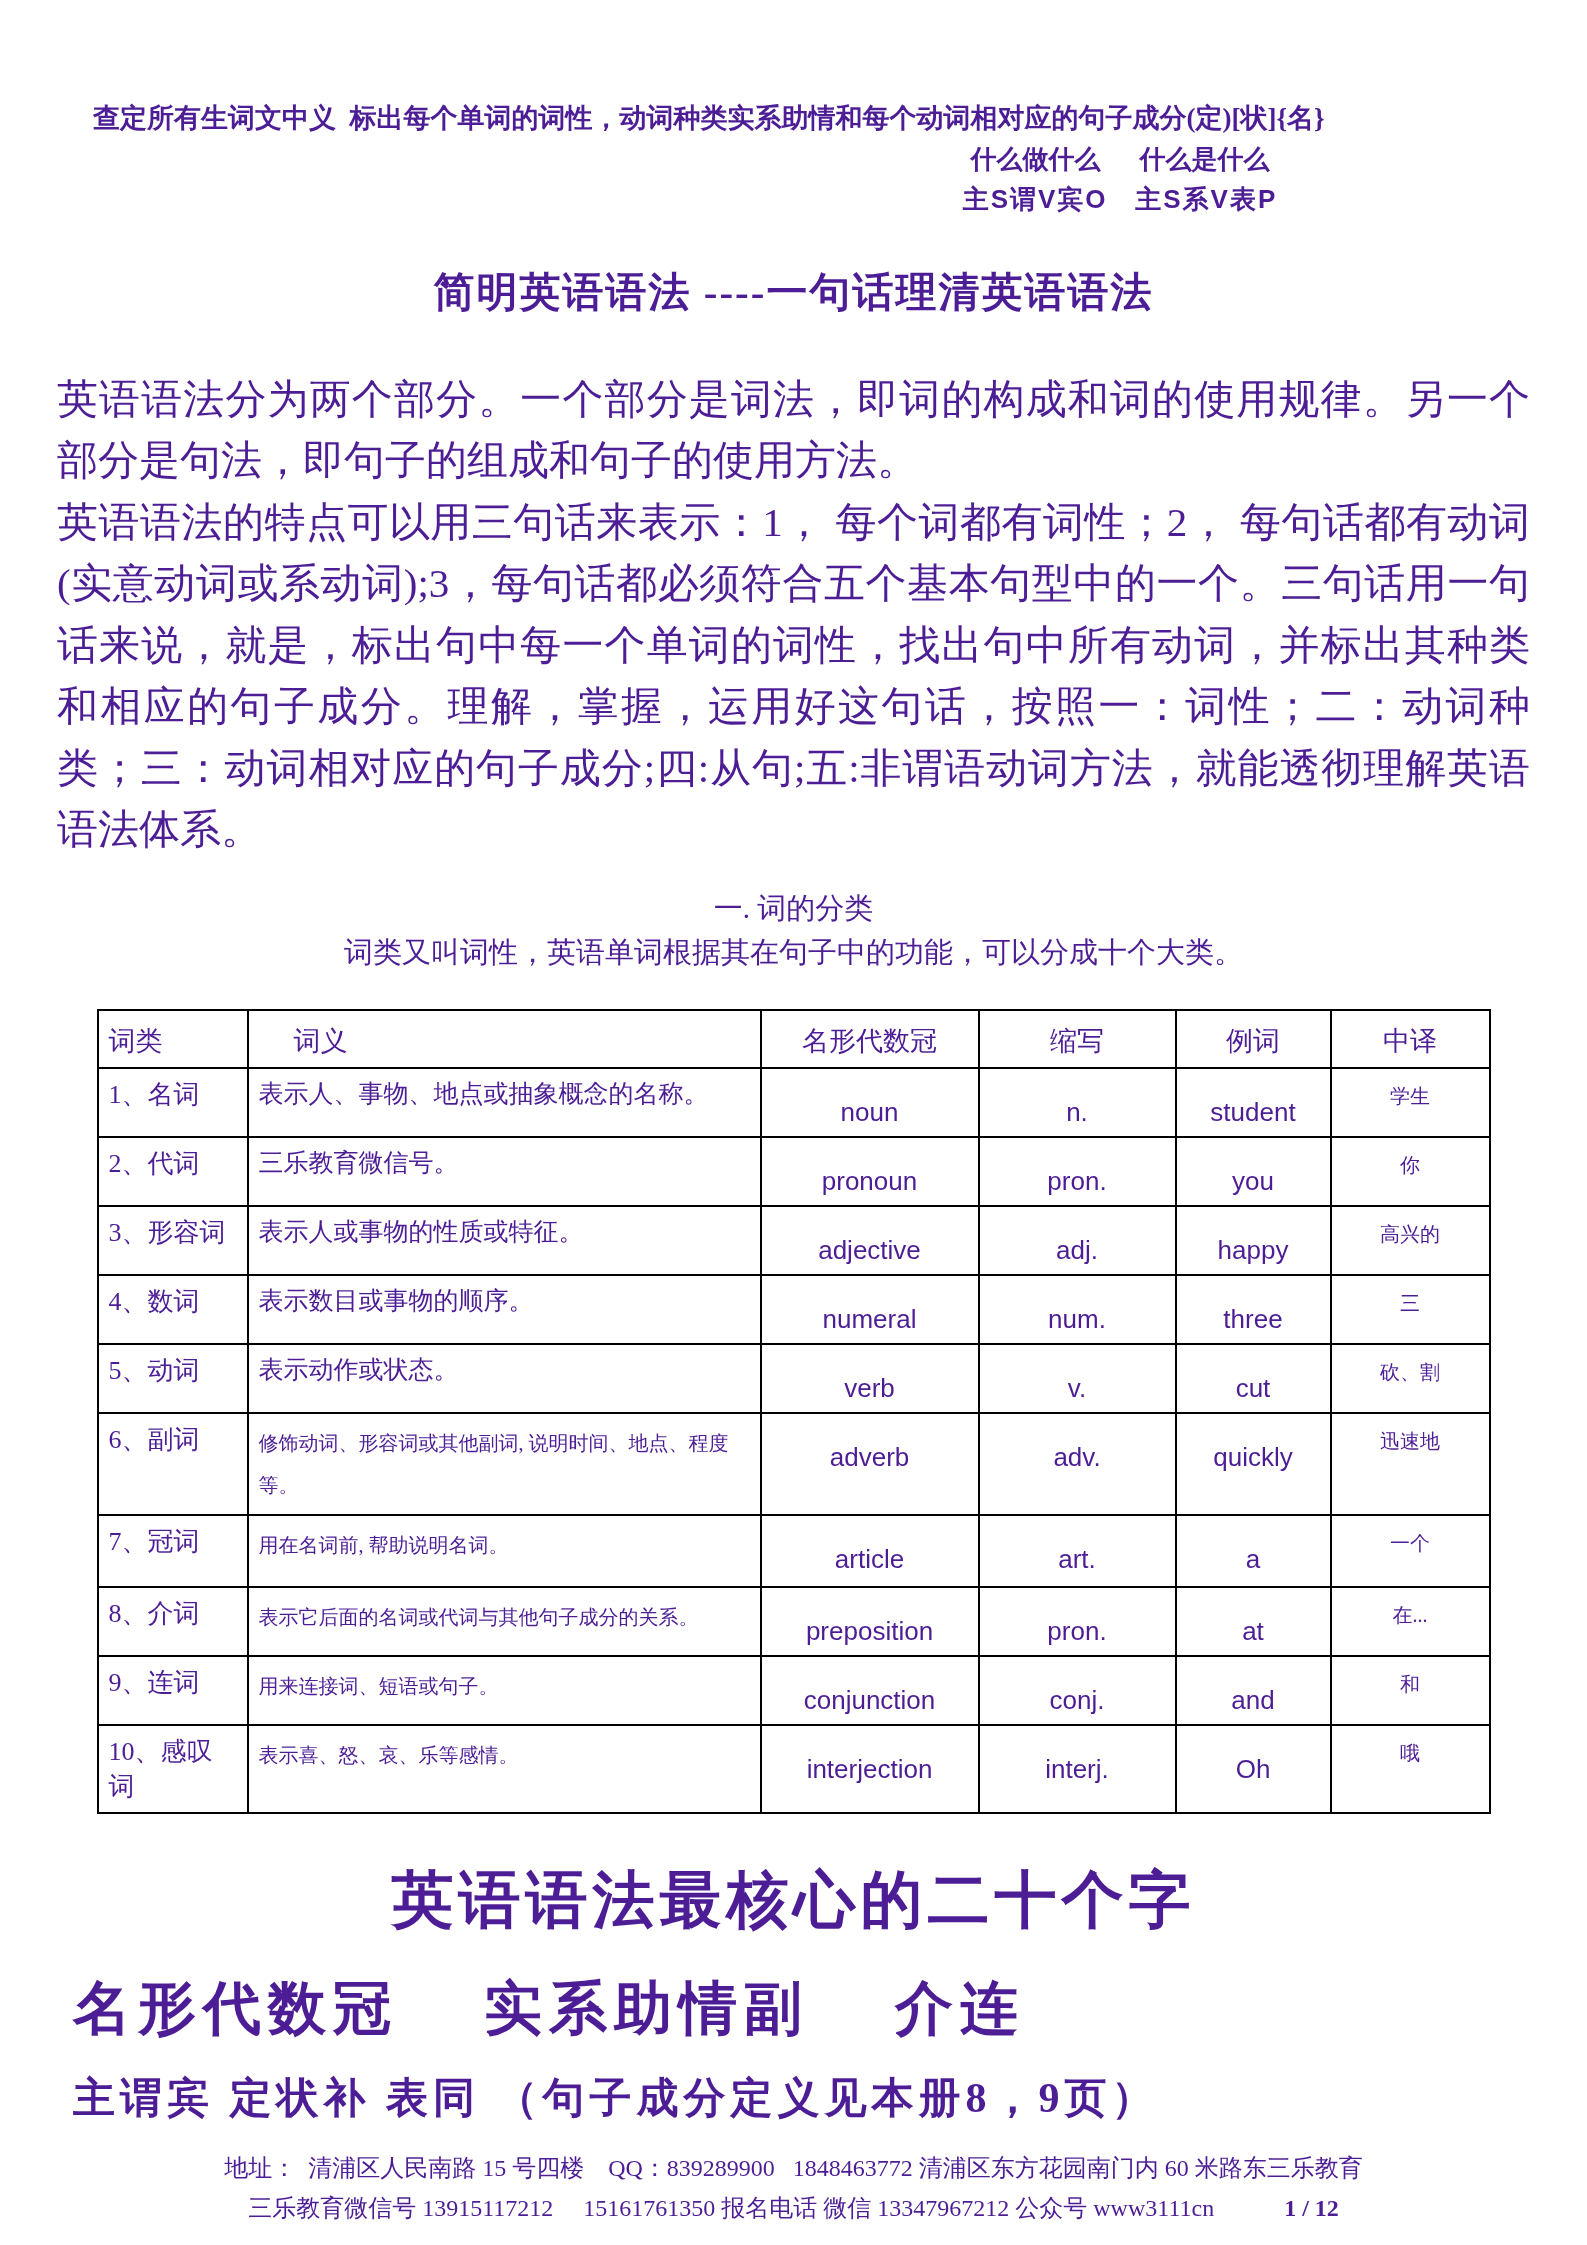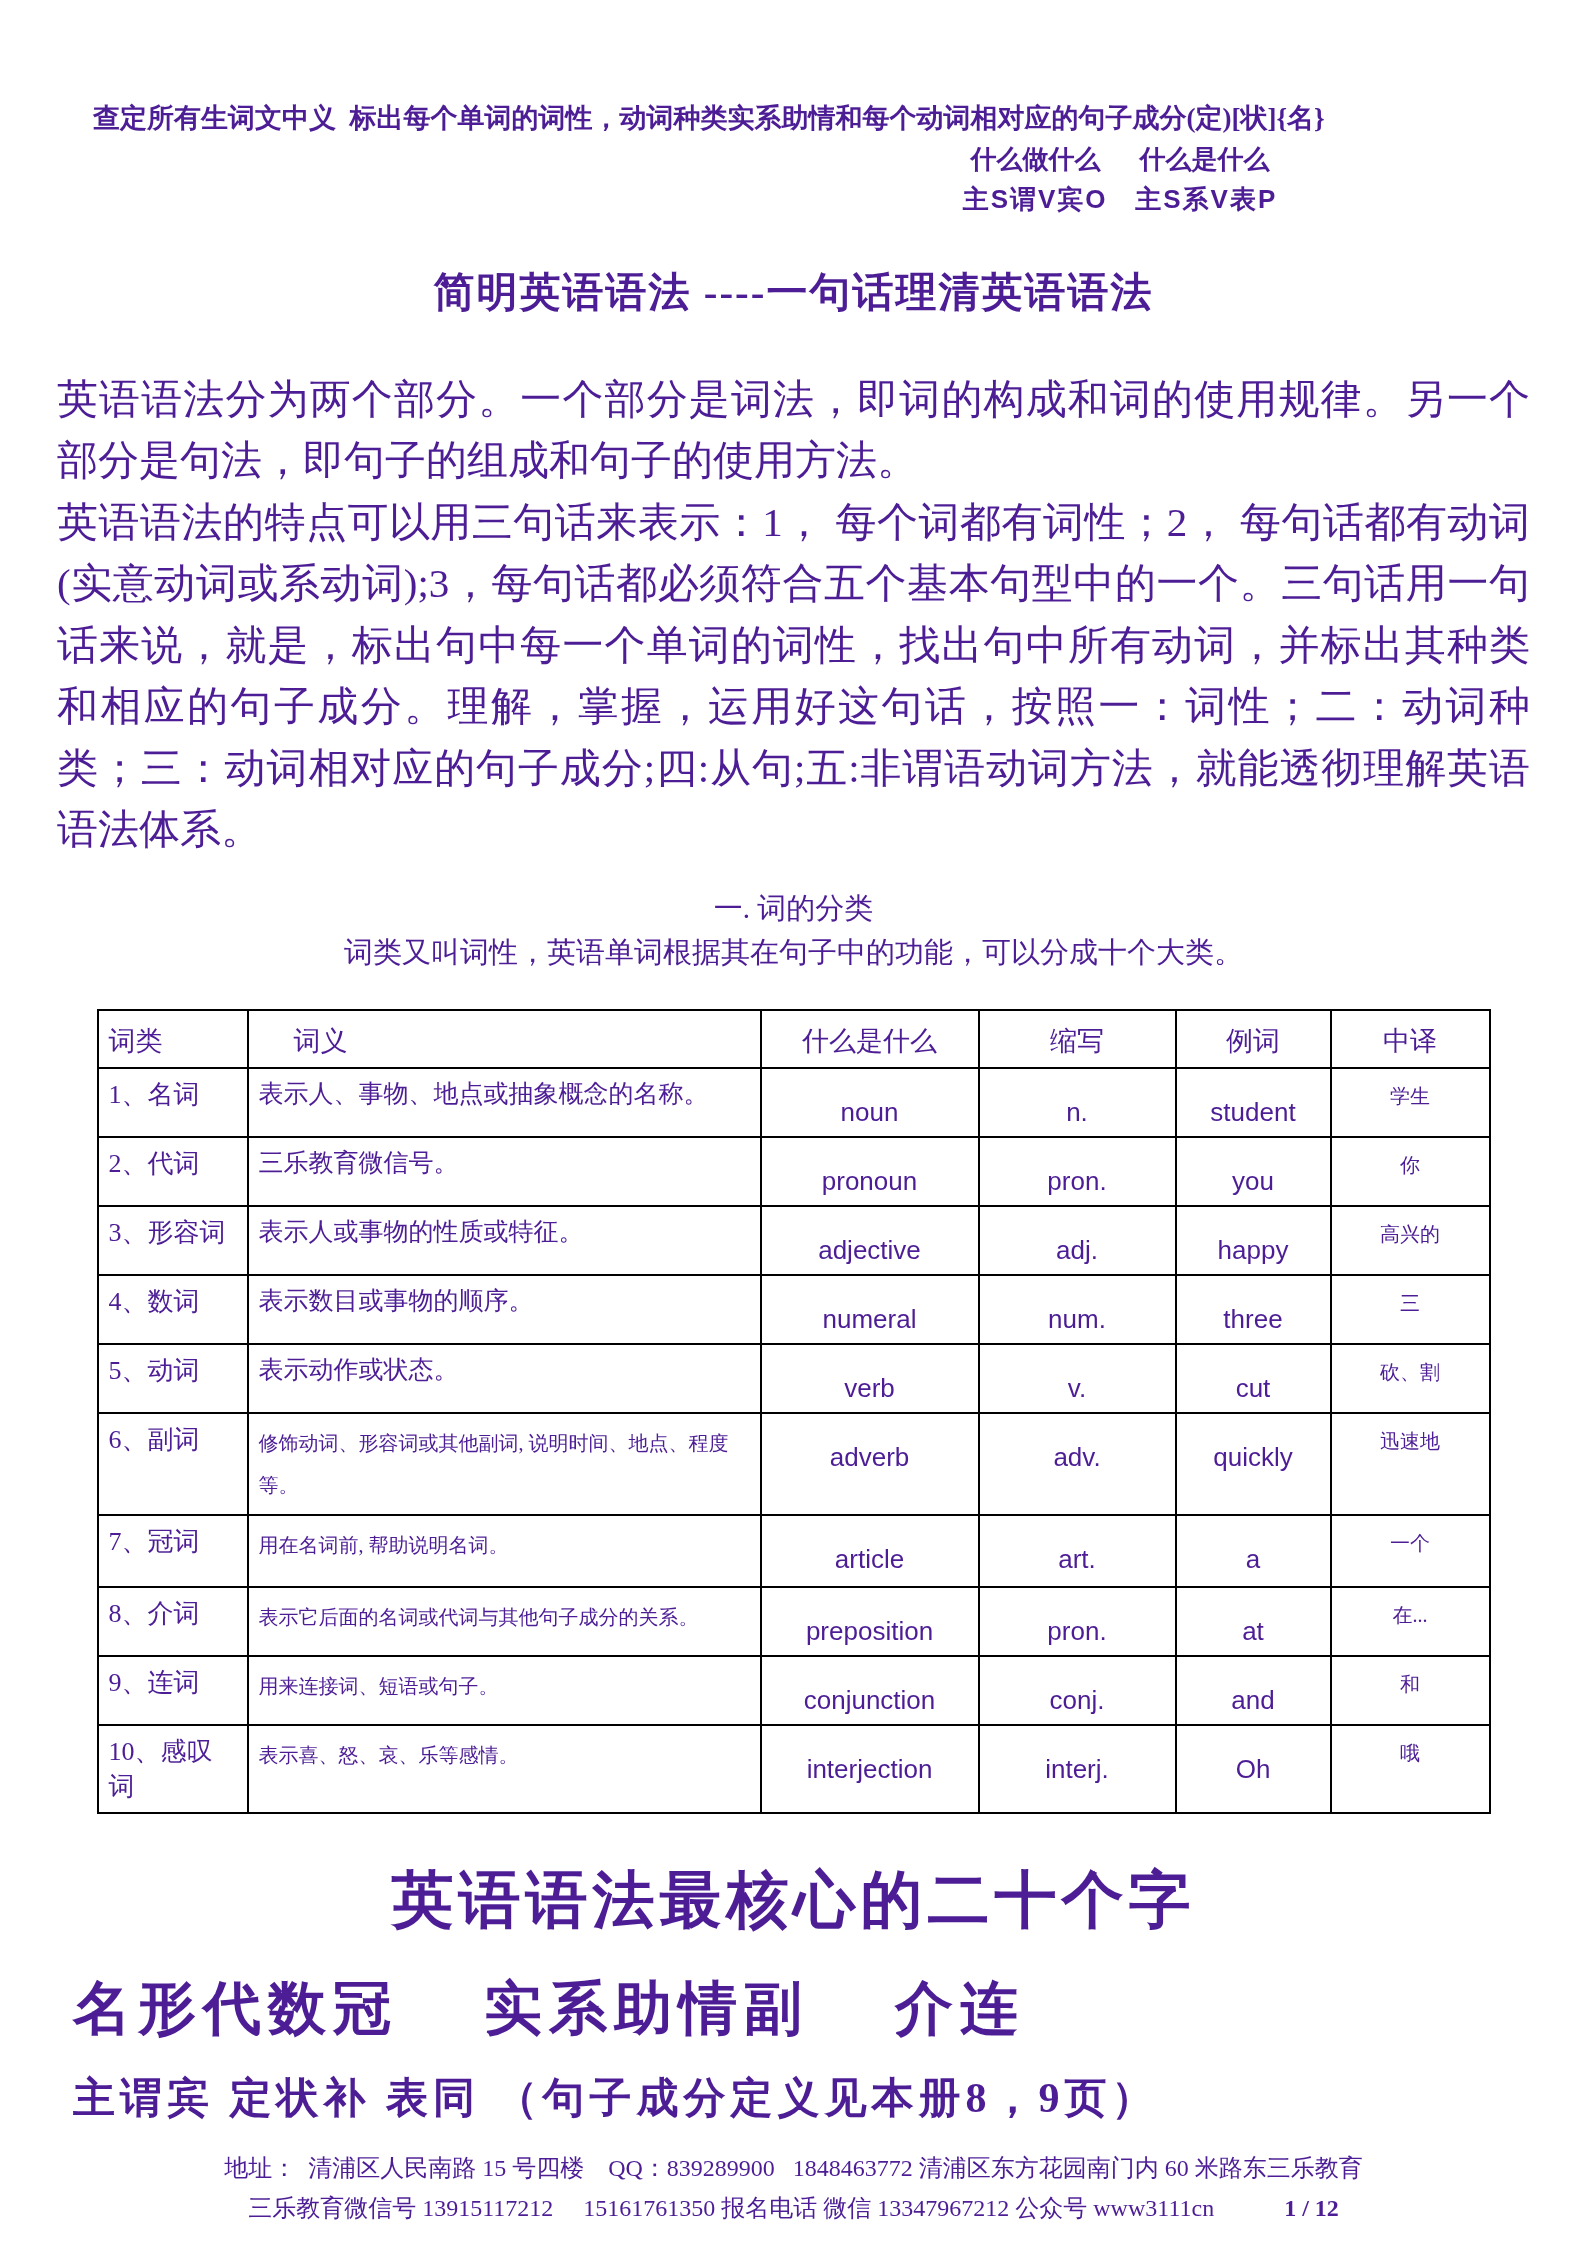--- a/index.html
+++ b/index.html
@@ -102,21 +102,21 @@
         <col style="width:513px">
         <col style="width:218px">
       <col style="width:197px">
         <col style="width:155px">
         <col style="width:159px">
     </colgroup>
     <thead>
       <tr>
         <th class="h-cat">词类</th>
         <th class="h-def">词义</th>
-        <th>什么是什么</th>
+        <th>名形代数冠</th>
         <th>缩写</th>
         <th>例词</th>
         <th>中译</th>
       </tr>
     </thead>
     <tbody>
       <tr>
         <td class="cat">1、名词</td>
         <td class="def">表示人、事物、地点或抽象概念的名称。</td>
         <td class="en">noun</td>

